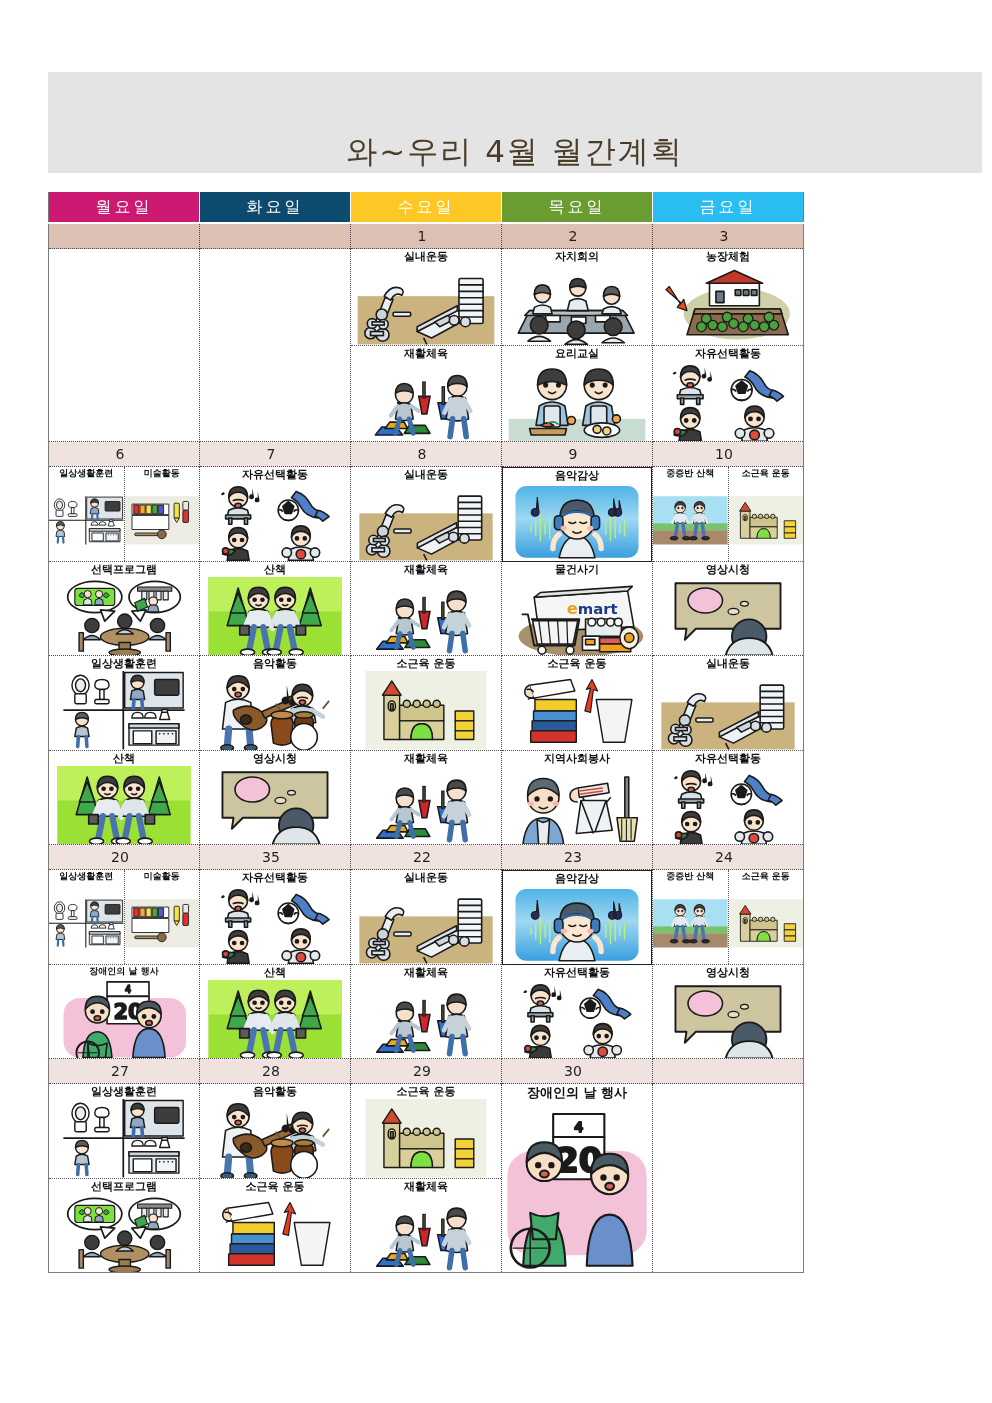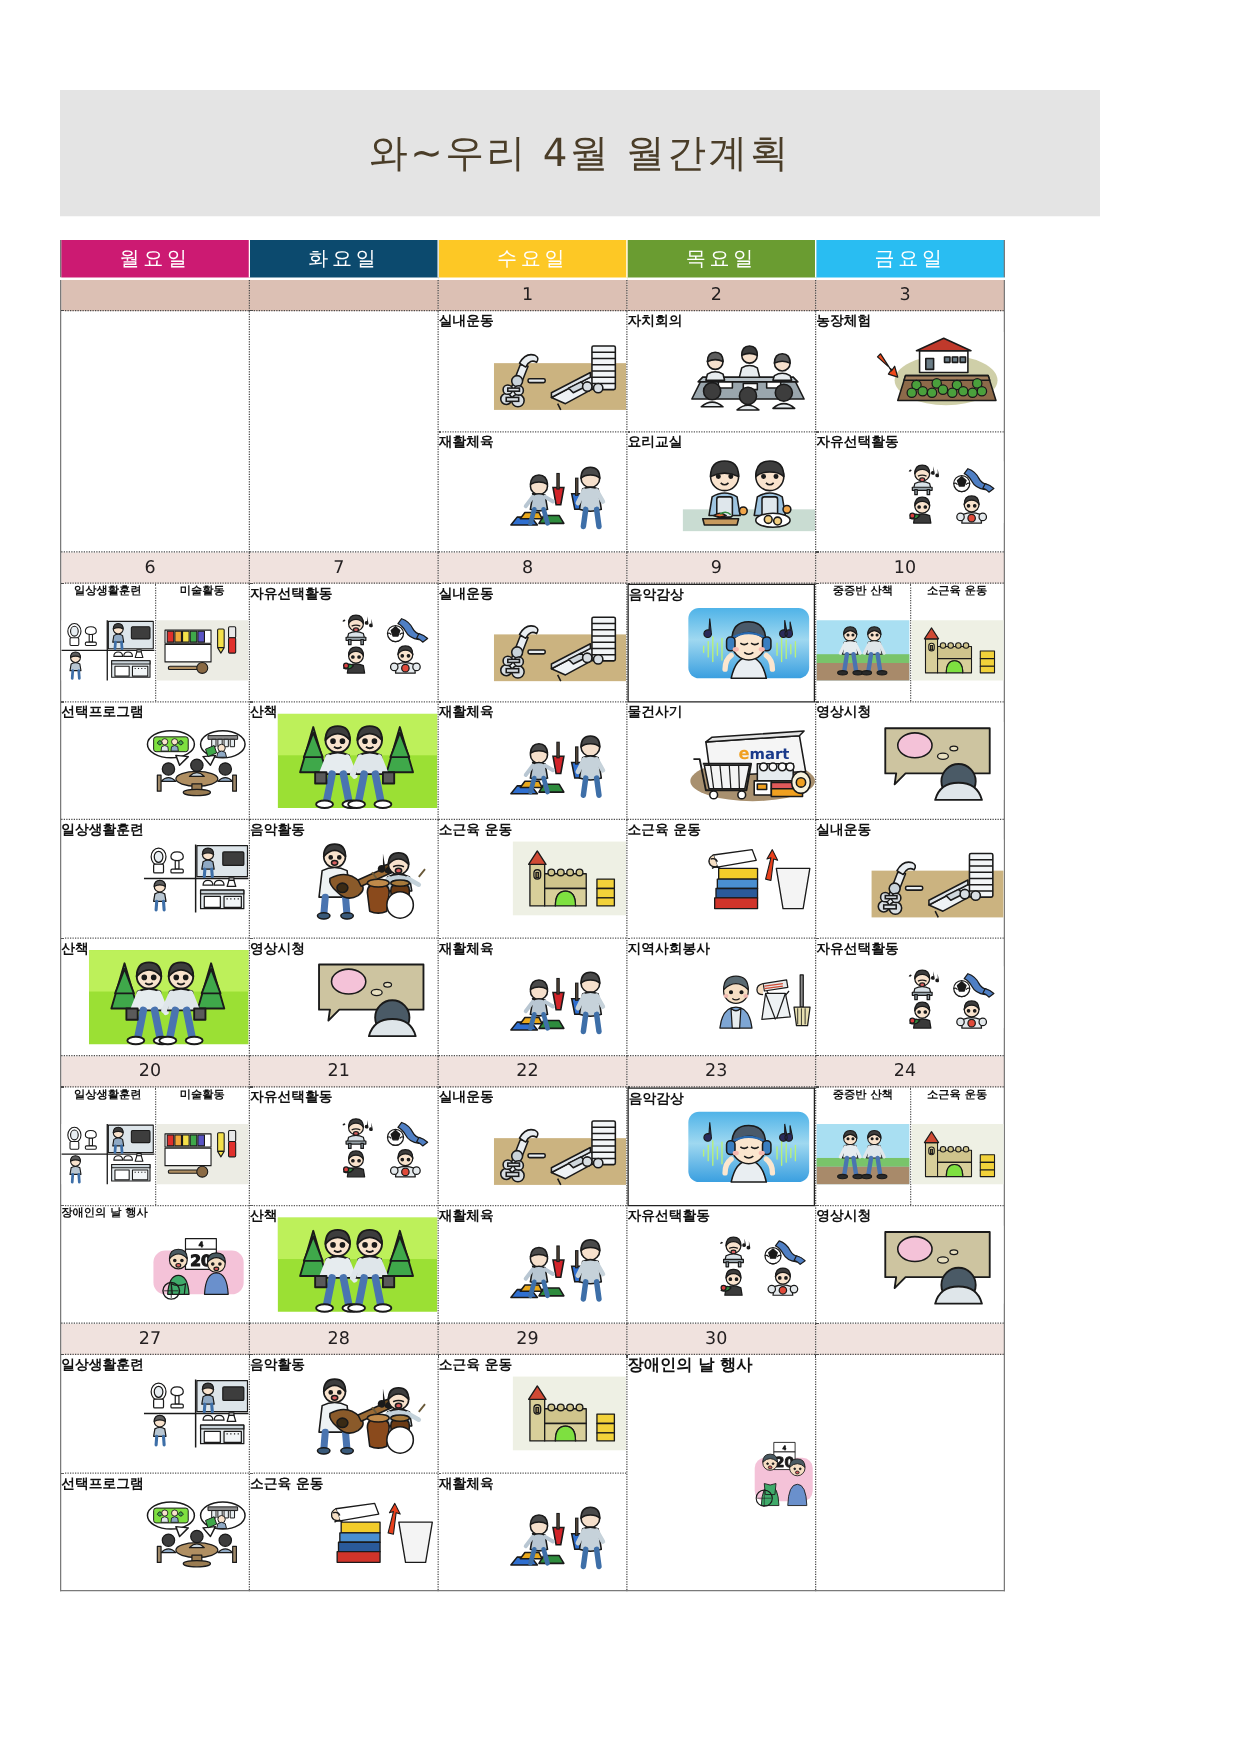--- a/index.html
+++ b/index.html
@@ -7,23 +7,23 @@
   body{
     width:992px;height:1403px;
     background:#ffffff;
     font-family:"Liberation Sans","DejaVu Sans",sans-serif;
     overflow:hidden;
   }
   .page{position:relative;width:992px;height:1403px;}
 
   
   .title-banner{
-    position:absolute;left:48px;top:72px;width:832px;height:101px;
+    position:absolute;left:48px;top:72px;width:934px;height:101px;
     background:#e4e4e4;
-    display:flex;align-items:center;justify-content:center;
+    display:flex;align-items:flex-end;justify-content:center;
   }
   .title-text{
     font-size:31px;color:#4a3d28;letter-spacing:2px;font-weight:400;
     font-family:"DejaVu Sans","Liberation Sans",sans-serif;
   }
 
   
   .cal{
     position:absolute;left:48px;top:192px;width:756px;
     border-collapse:collapse;table-layout:fixed;
@@ -57,21 +57,21 @@
     border-top:1px dotted #4a4a4a;
     border-bottom:1px dotted #4a4a4a;
     height:188px;
     background:#ffffff;
   }
   td.daycell:last-child{border-right:none;}
   tr.week1 td.daycell{height:192px;}
 
   .slots{display:flex;flex-direction:column;height:100%;}
   .slot{
-    flex:1 1 0;min-height:0;display:flex;
+    flex:1 1 0;min-height:0;display:flex;flex-direction:column;
     border-bottom:1px dotted #5a5a5a;overflow:hidden;
   }
   .slot:last-child{border-bottom:none;}
   .slot.empty{border-bottom:none;}
 
   .slot-label{
     text-align:center;font-size:9px;color:#111;font-weight:bold;
     padding:2px 0 1px;line-height:1.1;letter-spacing:0px;
     font-family:"DejaVu Sans","Liberation Sans",sans-serif;
     flex:0 0 auto;
@@ -1247,21 +1247,21 @@
   <circle cx="136" cy="90" r="6" fill="#e4e9ec"></circle>
  </g>
 </svg>
                 </div>
               </div>
             </div>
           </td>
         </tr>
         <tr class="daterow">
           <td class="datecell">20</td>
-          <td class="datecell">21</td>
+          <td class="datecell">35</td>
           <td class="datecell">22</td>
           <td class="datecell">23</td>
           <td class="datecell">24</td>
         </tr>
         <tr class="week4">
           <td class="daycell">
             <div class="slots">
               <div class="slot">
                 <div class="split">
                   <div class="half">

